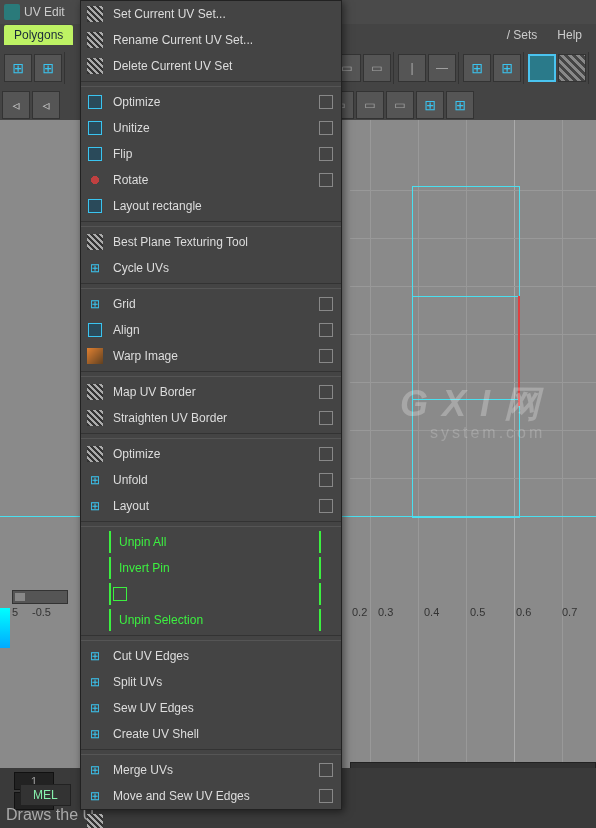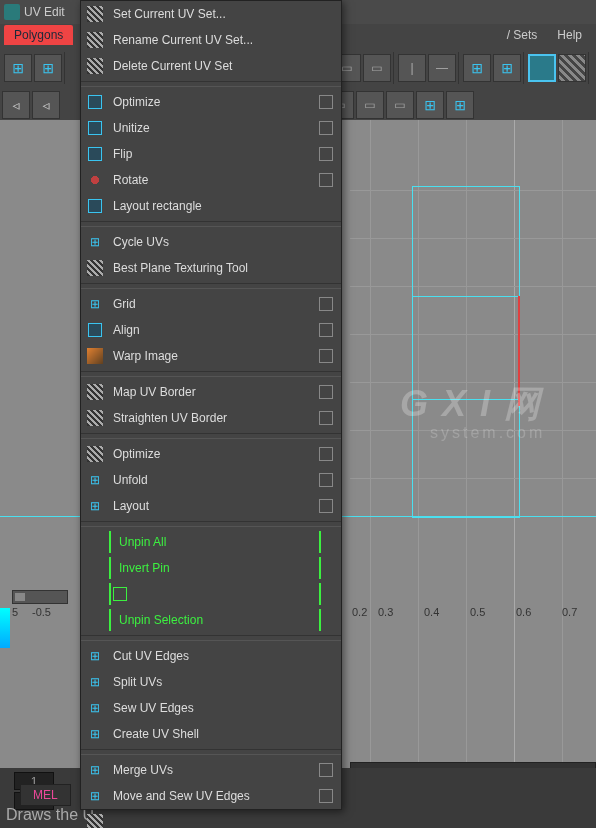--- a/index.html
+++ b/index.html
@@ -2,21 +2,21 @@
 <html><head>
 <meta charset="utf-8">
 <style>
 * { margin: 0; padding: 0; box-sizing: border-box; font-family: Arial, sans-serif; font-size: 12px; }
 body { background: #3a3a3a; width: 596px; height: 828px; overflow: hidden; position: relative; }
 
 .titlebar { background: #4a4a4a; height: 24px; display: flex; align-items: center; padding: 0 4px; color: #ccc; }
 .titlebar .maya-icon { width: 16px; height: 16px; background: #2a7a7a; margin-right: 4px; border-radius: 2px; }
 
 .menubar { background: #444; height: 22px; display: flex; align-items: center; padding: 0 4px; }
-.menubar .polygons-tab { background: #ef4444; color: #1a2a3a; padding: 3px 10px; border-radius: 2px 2px 0 0; }
+.menubar .polygons-tab { background: #bef264; color: #1a2a3a; padding: 3px 10px; border-radius: 2px 2px 0 0; }
 .menubar .menu-item { color: #ccc; padding: 3px 10px; }
 
 .toolbar-row { background: #444; height: 44px; display: flex; align-items: center; padding: 2px; gap: 2px; }
 .tool-group { display: flex; gap: 2px; padding: 2px; border-right: 1px solid #333; }
 .tool-btn { width: 28px; height: 28px; background: #555; border: 1px solid #333; display: flex; align-items: center; justify-content: center; }
 .tool-btn.grid-icon::before { content: "⊞"; color: #3ac4f0; font-size: 14px; }
 .tool-btn.arrow-icon::before { content: "◃"; color: #ccc; font-size: 14px; }
 .tool-btn.checker { background: linear-gradient(45deg, #888 25%, #444 25%, #444 50%, #888 50%, #888 75%, #444 75%); background-size: 8px 8px; }
 .tool-btn.cyan-box { background: #2a7a8a; border: 2px solid #4ac4f0; }
 .tool-btn.dashed::before { content: "▭"; color: #aaa; }
@@ -36,21 +36,21 @@
 .cyan-gradient { position: absolute; left: 0; top: 488px; width: 10px; height: 40px; background: linear-gradient(#0ff, #0af); }
 
 .timeline { position: absolute; bottom: 36px; left: 350px; right: 0; height: 30px; background: #333; border: 1px solid #222; display: flex; align-items: center; }
 .time-play-btn { width: 30px; height: 14px; background: #666; border-radius: 2px; margin-left: 4px; }
 .time-slider { flex: 1; height: 2px; background: #555; margin: 0 8px; position: relative; }
 .time-marks { color: #888; font-size: 9px; }
 
 .bottom-bar { position: absolute; bottom: 0; left: 0; right: 0; height: 60px; background: #3a3a3a; }
 .num-fields { display: flex; gap: 2px; padding: 2px; }
 .num-field { background: #222; color: #999; width: 40px; height: 18px; text-align: center; line-height: 18px; border: 1px solid #111; }
-.mel-label { position: absolute; left: 20px; bottom: 22px; color: #ec4899; background: #333; padding: 3px 12px; border: 1px solid #222; }
+.mel-label { position: absolute; left: 20px; bottom: 22px; color: #86efac; background: #333; padding: 3px 12px; border: 1px solid #222; }
 .status-text { position: absolute; left: 6px; bottom: 4px; color: #aaa; font-size: 16px; }
 .left-slider { position: absolute; left: 12px; top: 590px; width: 56px; height: 14px; background: #555; border: 1px solid #333; }
 .left-slider::before { content:""; position:absolute; left:2px; top:2px; width:10px; height:8px; background:#888; }
 
 
 .context-menu { position: absolute; top: 0; left: 80px; width: 262px; height: 810px; background: #444; border: 1px solid #222; box-shadow: 2px 2px 8px rgba(0,0,0,0.5); z-index: 100; }
 .menu-row { display: flex; align-items: center; height: 26px; padding: 0 4px; color: #ddd; position: relative; }
 .menu-row .icon-box { width: 20px; height: 18px; display: flex; align-items: center; justify-content: center; margin-right: 8px; }
 .menu-row .icon-box .checker-sm { width: 16px; height: 16px; background: linear-gradient(45deg, #aaa 25%, #333 25%, #333 50%, #aaa 50%, #aaa 75%, #333 75%); background-size: 6px 6px; }
 .menu-row .icon-box .grid-sm { width: 14px; height: 14px; border: 1px solid #3ac4f0; background: #2a4a5a; }
@@ -224,29 +224,29 @@
     </div>
   <div class="menu-row">
       <div class="icon-box">
         <div class="grid-sm"></div>
       </div>
       <span class="label">Layout rectangle</span>
     </div>
   <div class="menu-sep"></div>
   <div class="menu-row">
       <div class="icon-box">
+        <div class="checker-sm"></div>
+      </div>
+      <span class="label">Best Plane Texturing Tool</span>
+    </div>
+  <div class="menu-row">
+      <div class="icon-box">
         <div class="grid-cyan"></div>
       </div>
       <span class="label">Cycle UVs</span>
-    </div>
-  <div class="menu-row">
-      <div class="icon-box">
-        <div class="checker-sm"></div>
-      </div>
-      <span class="label">Best Plane Texturing Tool</span>
     </div>
   <div class="menu-sep"></div>
   <div class="menu-row">
       <div class="icon-box">
         <div class="grid-cyan"></div>
       </div>
       <span class="label">Grid</span>
       <div class="opt-box"></div>
     </div>
   <div class="menu-row">

